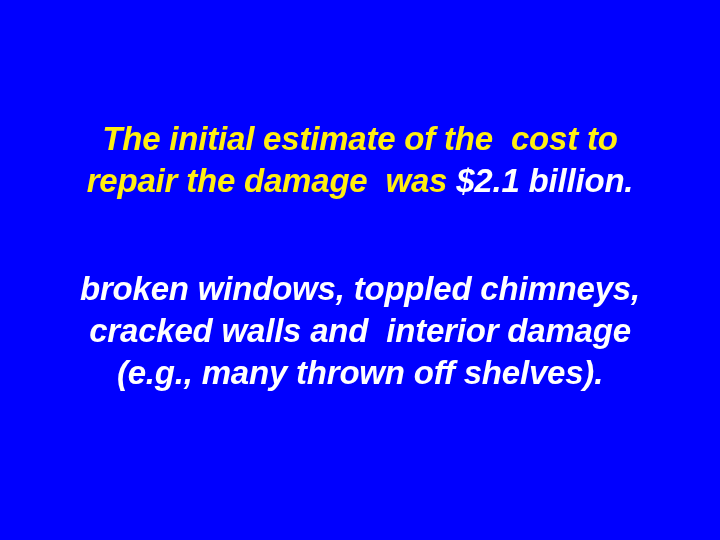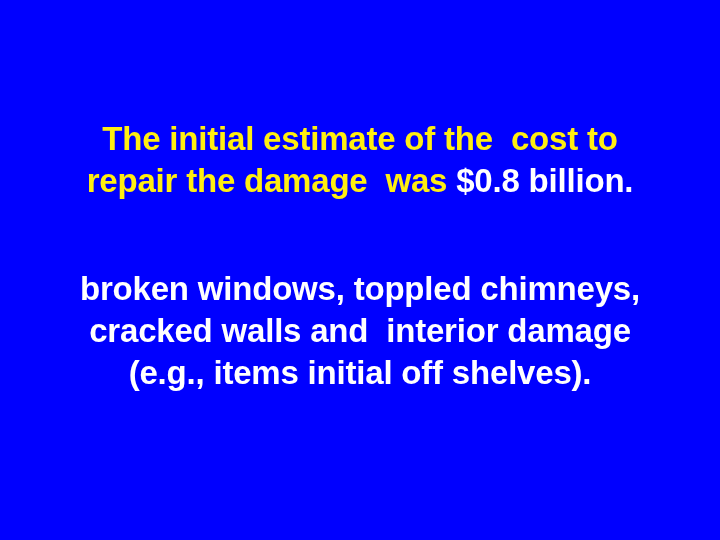--- a/index.html
+++ b/index.html
@@ -19,20 +19,21 @@
     width: 720px;
     height: 540px;
     background: #0000ff;
     box-sizing: border-box;
   }
   .text-block {
     position: absolute;
     left: 0;
     width: 720px;
     text-align: center;
+    font-style: italic;
   }
   .para {
     margin: 0;
     padding: 0;
     font-weight: bold;
     font-size: 33px;
     line-height: 42px;
     letter-spacing: -0.2px;
     white-space: pre-wrap;
     -webkit-font-smoothing: antialiased;
@@ -49,20 +50,20 @@
   }
   .yellow { color: #ffee11; }
   .white  { color: #ffffff; }
 </style>
 </head>
 <body style="background: rgb(0, 0, 255);">
 
 <div id="slide" style="background: rgb(0, 0, 255);">
 
   <div class="text-block" id="paragraph-one">
-    <p class="para"><span class="line yellow" style="color: rgb(255, 238, 17);">The initial estimate of the  cost to</span><span class="line"><span class="yellow" style="color: rgb(255, 238, 17); margin-top: 36px;">repair the damage  was </span><span class="white" style="color: rgb(255, 255, 255);">$0.8 billion.</span></span></p>
+    <p class="para"><span class="line yellow" style="color: rgb(255, 238, 17);">The initial estimate of the  cost to</span><span class="line"><span class="yellow" style="color: rgb(255, 238, 17); margin-top: 36px;">repair the damage  was </span><span class="white" style="color: rgb(255, 255, 255);">$2.1 billion.</span></span></p>
   </div>
 
   <div class="text-block" id="paragraph-two">
-    <p class="para white" style="color: rgb(255, 255, 255);"><span class="line">broken windows, toppled chimneys,</span><span class="line">cracked walls and  interior damage</span><span class="line">(e.g., items initial off shelves).</span></p>
+    <p class="para white" style="color: rgb(255, 255, 255);"><span class="line">broken windows, toppled chimneys,</span><span class="line">cracked walls and  interior damage</span><span class="line">(e.g., many thrown off shelves).</span></p>
   </div>
 
 </div>
 
 </body></html>

